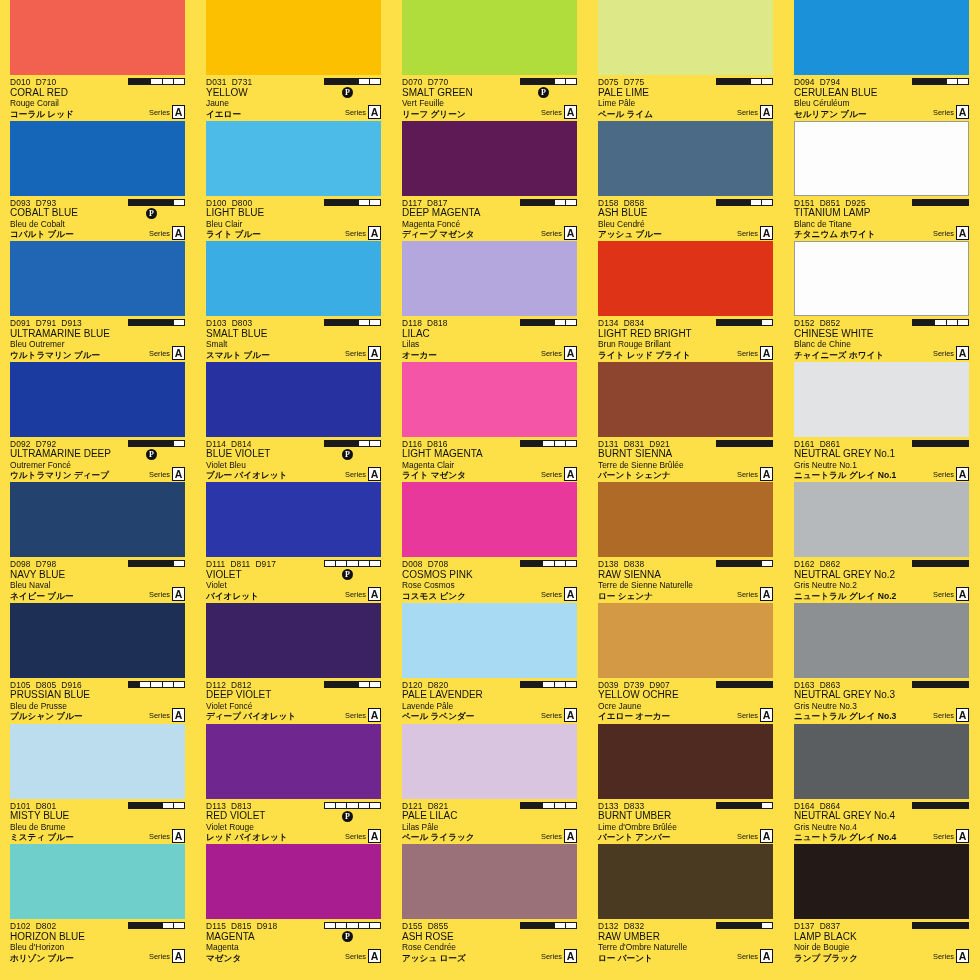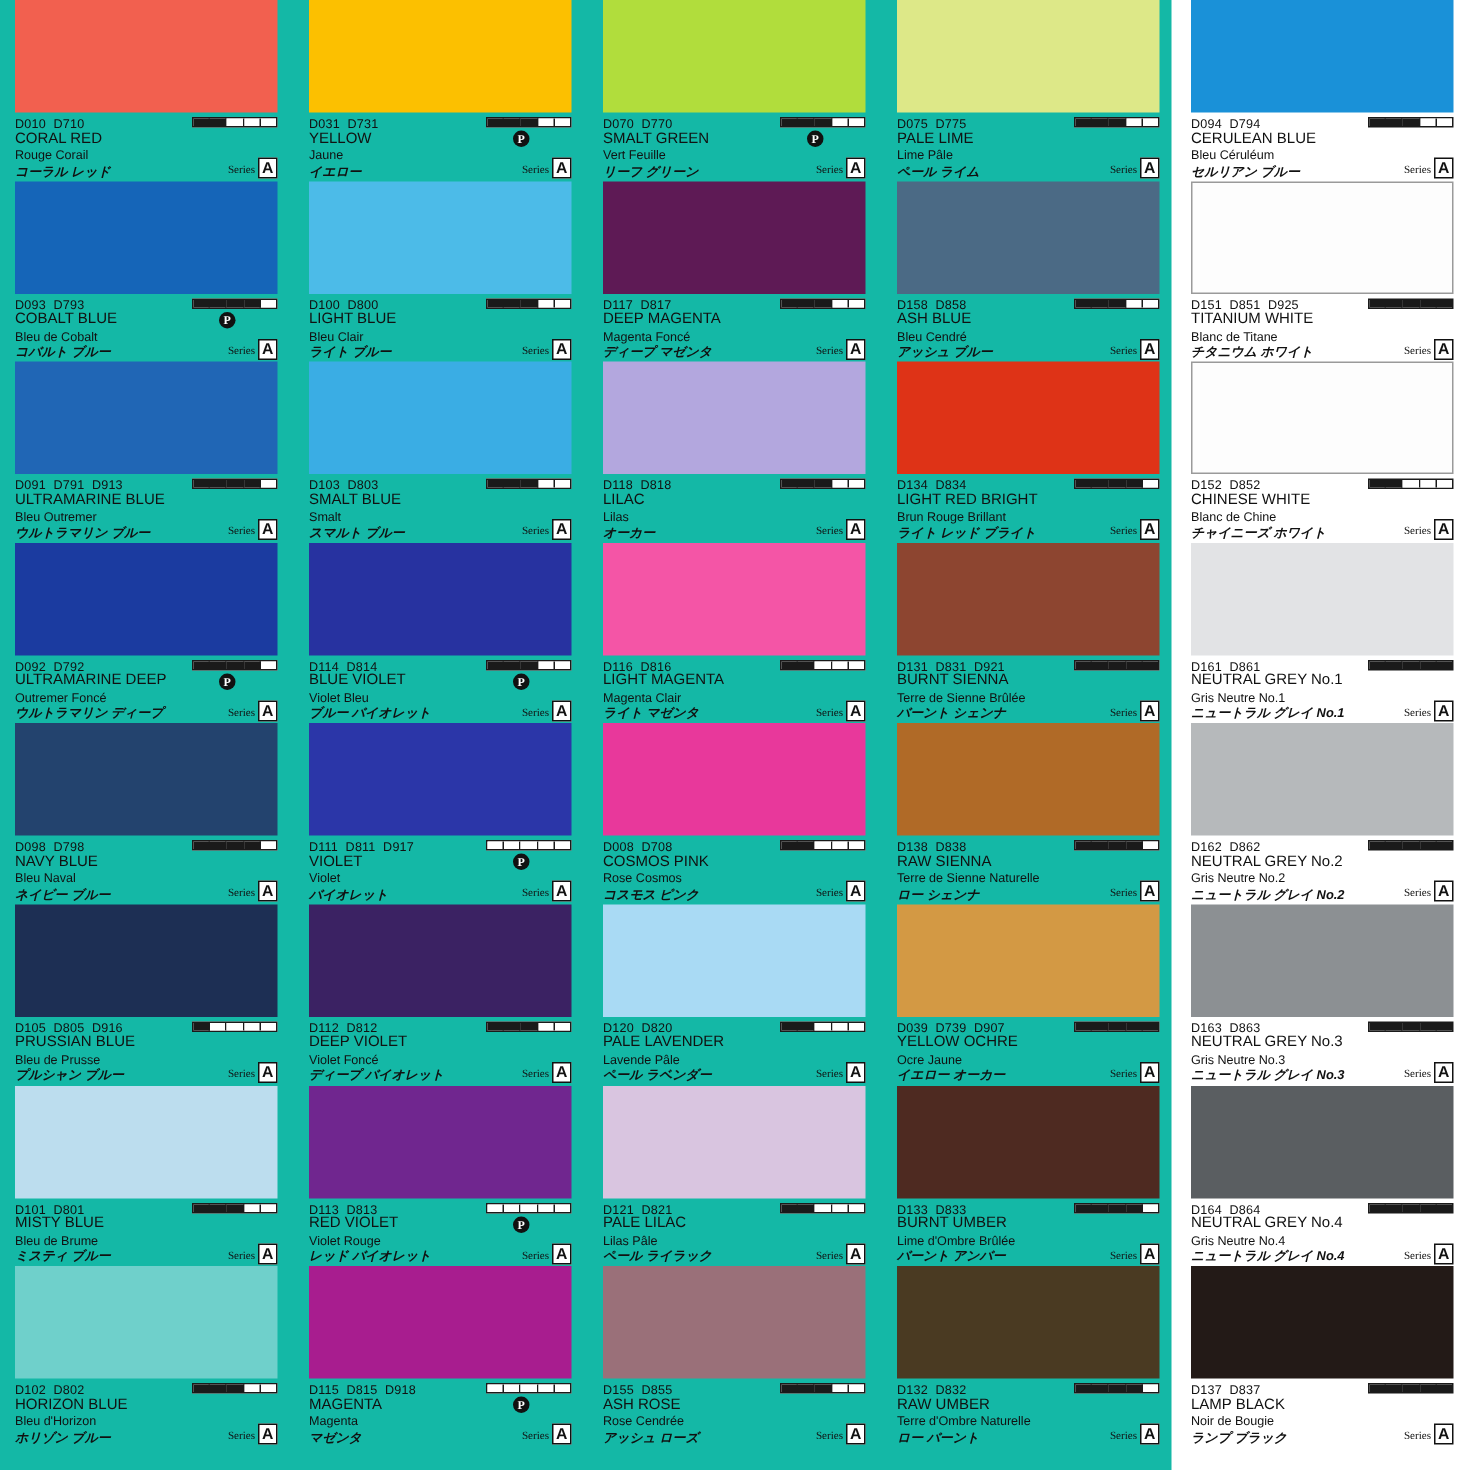--- a/index.html
+++ b/index.html
@@ -9,23 +9,23 @@
   }
   body {
     width: 980px;
     height: 980px;
     font-family: "Liberation Sans", sans-serif;
     color: #1a1a1a;
     overflow: hidden;
   }
   #sheet {
     position: relative;
-    width: 781px;
+    width: 980px;
     height: 980px;
-    background: #14b8a6;
+    background: #fde047;
   }
   .grid {
     display: grid;
     grid-template-columns: repeat(5, 196px);
     grid-auto-rows: 120.6px;
     width: 980px;
   }
   .cell {
     position: relative;
     box-sizing: border-box;
@@ -66,21 +66,20 @@
     line-height: 10.5px;
     white-space: nowrap;
     color: #111;
   }
   .name-ja {
     font-size: 8.6px;
     line-height: 11px;
     white-space: nowrap;
     color: #111;
     font-weight: bold;
-    font-style: italic;
   }
   
   .opacity-bar {
     position: absolute;
     top: 3px;
     right: 0px;
     width: 57px;
     height: 7px;
     display: flex;
     border: 1px solid #1a1a1a;
@@ -119,21 +118,20 @@
     right: 0px;
     bottom: 0px;
     display: flex;
     align-items: flex-end;
     gap: 2px;
   }
   .series-label {
     font-size: 7.4px;
     line-height: 12px;
     color: #111;
-    font-family: Liberation Serif, serif;
   }
   .series-box {
     width: 13px;
     height: 14px;
     border: 1px solid #111;
     box-sizing: border-box;
     font-size: 10.5px;
     font-weight: bold;
     line-height: 12px;
     text-align: center;
@@ -327,21 +325,21 @@
           <div class="series">
             <span class="series-label">Series</span>
             <span class="series-box">A</span>
           </div>
         </div>
       </div>
       <div class="cell">
         <div class="swatch bordered" style="background: rgb(253, 253, 253);"></div>
         <div class="info">
           <div class="codes"><span class="code">D151</span><span class="code">D851</span><span class="code">D925</span></div>
-          <div class="name-en">TITANIUM WHITE</div>
+          <div class="name-en">TITANIUM LAMP</div>
           <div class="name-fr">Blanc de Titane</div>
           <div class="name-ja">チタニウム ホワイト</div>
           <div class="opacity-bar">
             <div class="seg on"></div>
             <div class="seg on"></div>
             <div class="seg on"></div>
             <div class="seg on"></div>
             <div class="seg on"></div>
           </div>
           <div class="series">

